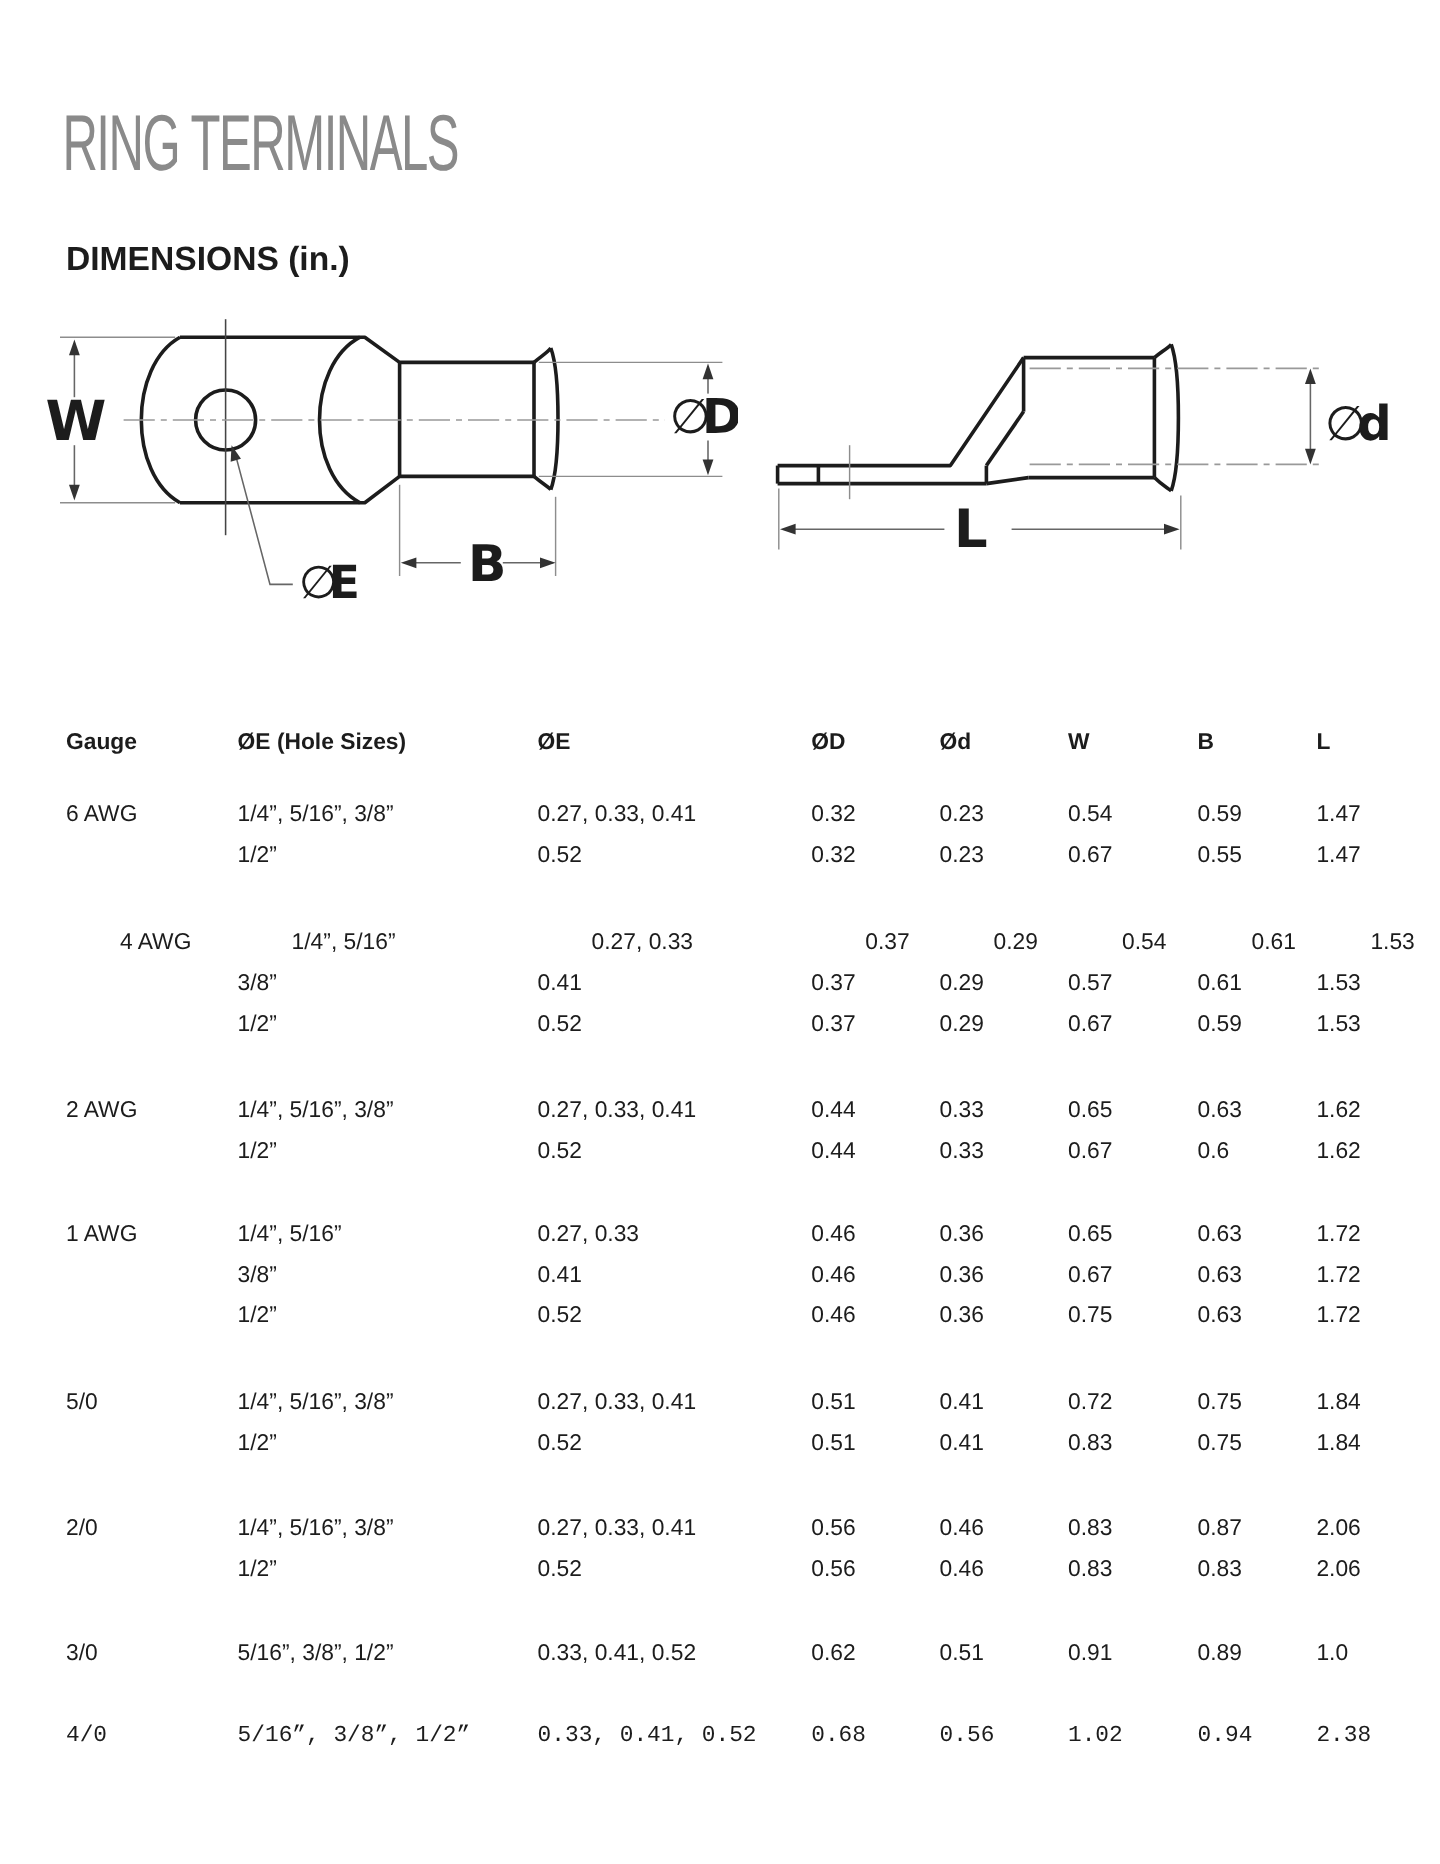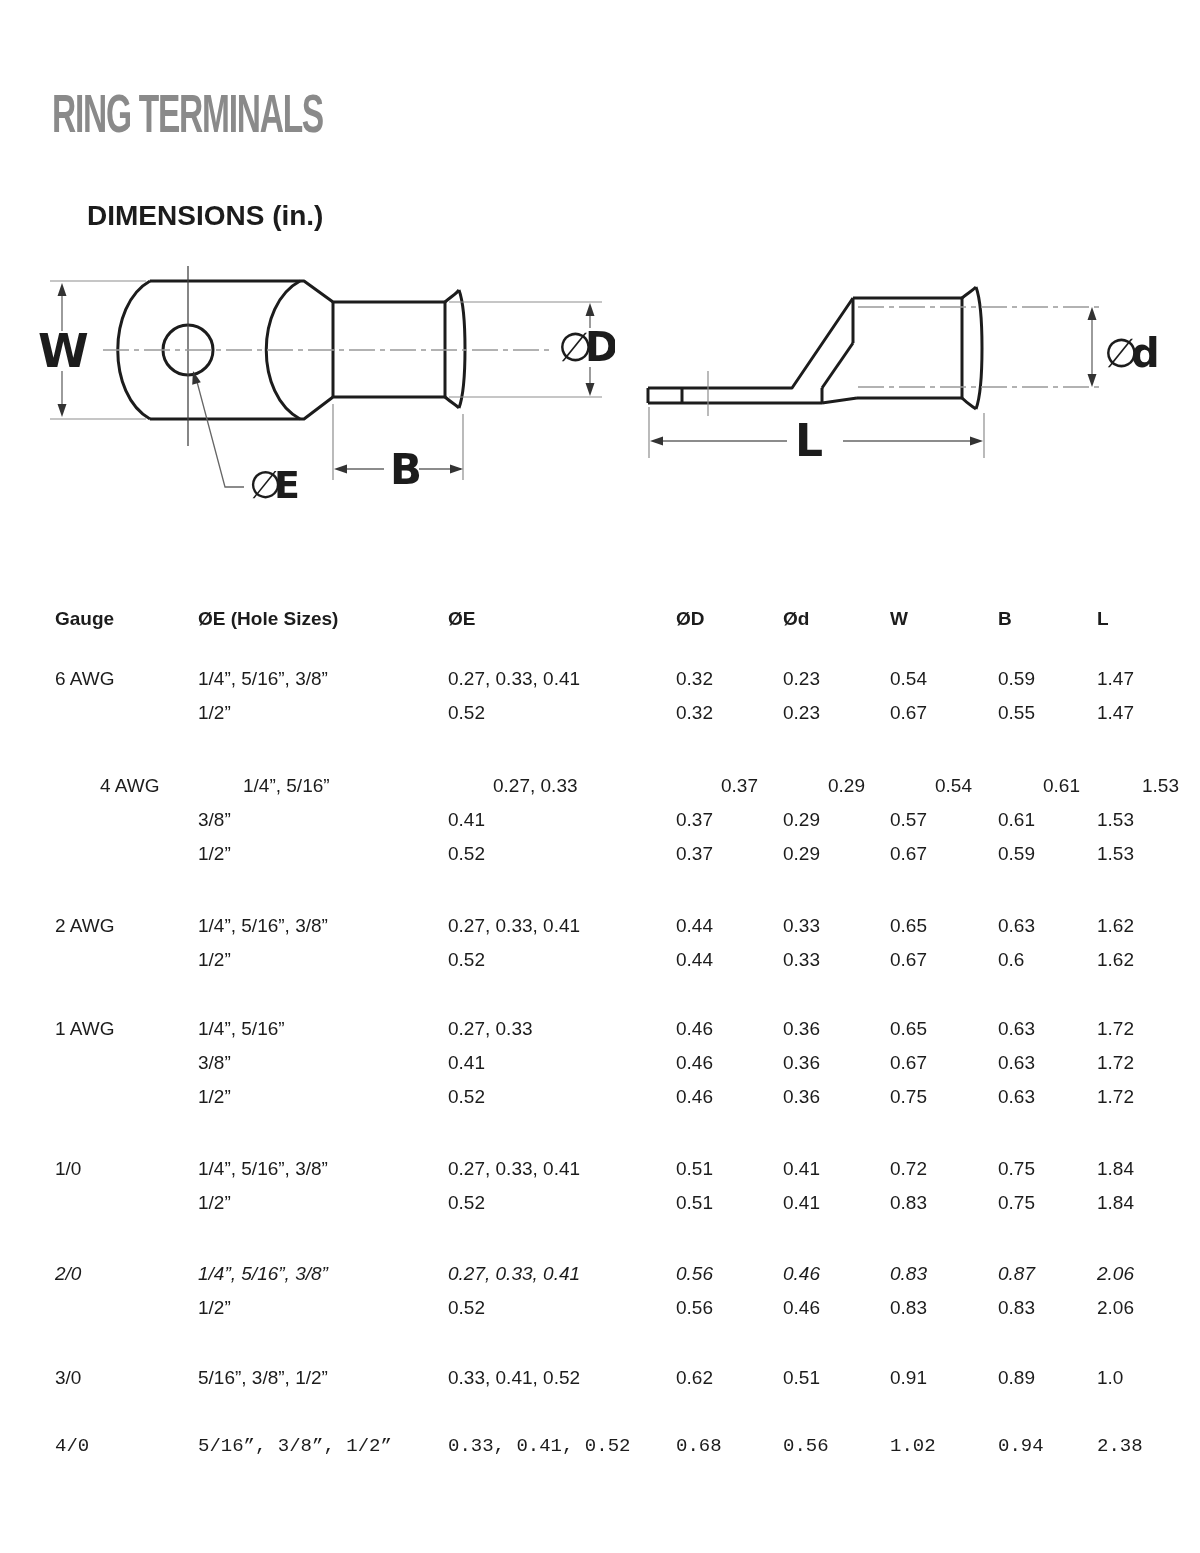--- a/index.html
+++ b/index.html
@@ -1,21 +1,21 @@
 <!DOCTYPE html>
 <html><head>
 <meta charset="utf-8">
 <style>
   html,body{margin:0;padding:0;background:#fff;}
   .page{position:relative;width:1200px;height:1553px;background:#ffffff;overflow:hidden;
         font-family:"Liberation Sans",sans-serif;color:#1c1c1c;}
-  .title{position:absolute;left:52px;top:86px;font-size:54px;font-weight:bold;
+  .title{position:absolute;left:52px;top:86px;font-size:66px;font-weight:normal;
          color:#8a8a8a;line-height:1;white-space:nowrap;}
   .title-inner{display:inline-block;transform:scaleX(0.62);transform-origin:0 50%;letter-spacing:-2px;}
-  .subtitle{position:absolute;left:55px;top:200px;font-size:28px;font-weight:bold;letter-spacing:0px;margin-left:32px;}
+  .subtitle{position:absolute;left:55px;top:200px;font-size:28px;font-weight:bold;letter-spacing:0px;}
   .drawing{position:absolute;}
   .thead{position:absolute;left:0;top:608px;width:1067px;height:24px;}
   .hcell{position:absolute;font-size:19px;font-weight:bold;white-space:nowrap;}
   .trow{position:absolute;left:0;width:956px;height:24px;}
   .tcell{position:absolute;font-size:19px;white-space:nowrap;}
   .c0{left:55px}.c1{left:198px}.c2{left:448px}.c3{left:676px}
   .c4{left:783px}.c5{left:890px}.c6{left:998px}.c7{left:1097px}
   svg text{font-family:"DejaVu Sans","Liberation Sans",sans-serif;fill:#1c1c1c;}
   .outline{stroke:#1c1c1c;stroke-width:3;fill:none;stroke-linejoin:round;}
   .dim{stroke:#666;stroke-width:1.3;fill:none;}
@@ -236,40 +236,40 @@
         <div class="tcell c0"></div>
         <div class="tcell c1">1/2”</div>
         <div class="tcell c2">0.52</div>
         <div class="tcell c3">0.46</div>
         <div class="tcell c4">0.36</div>
         <div class="tcell c5">0.75</div>
         <div class="tcell c6">0.63</div>
         <div class="tcell c7">1.72</div>
       </div>
       <div class="trow" style="top: 1158px;">
-        <div class="tcell c0">1/0</div>
+        <div class="tcell c0">5/0</div>
         <div class="tcell c1">1/4”, 5/16”, 3/8”</div>
         <div class="tcell c2">0.27, 0.33, 0.41</div>
         <div class="tcell c3">0.51</div>
         <div class="tcell c4">0.41</div>
         <div class="tcell c5">0.72</div>
         <div class="tcell c6">0.75</div>
         <div class="tcell c7">1.84</div>
       </div>
       <div class="trow" style="top: 1192px;">
         <div class="tcell c0"></div>
         <div class="tcell c1">1/2”</div>
         <div class="tcell c2">0.52</div>
         <div class="tcell c3">0.51</div>
         <div class="tcell c4">0.41</div>
         <div class="tcell c5">0.83</div>
         <div class="tcell c6">0.75</div>
         <div class="tcell c7">1.84</div>
       </div>
-      <div class="trow" style="top: 1263px; font-style: italic;">
+      <div class="trow" style="top: 1263px;">
         <div class="tcell c0">2/0</div>
         <div class="tcell c1">1/4”, 5/16”, 3/8”</div>
         <div class="tcell c2">0.27, 0.33, 0.41</div>
         <div class="tcell c3">0.56</div>
         <div class="tcell c4">0.46</div>
         <div class="tcell c5">0.83</div>
         <div class="tcell c6">0.87</div>
         <div class="tcell c7">2.06</div>
       </div>
       <div class="trow" style="top: 1297px;">

